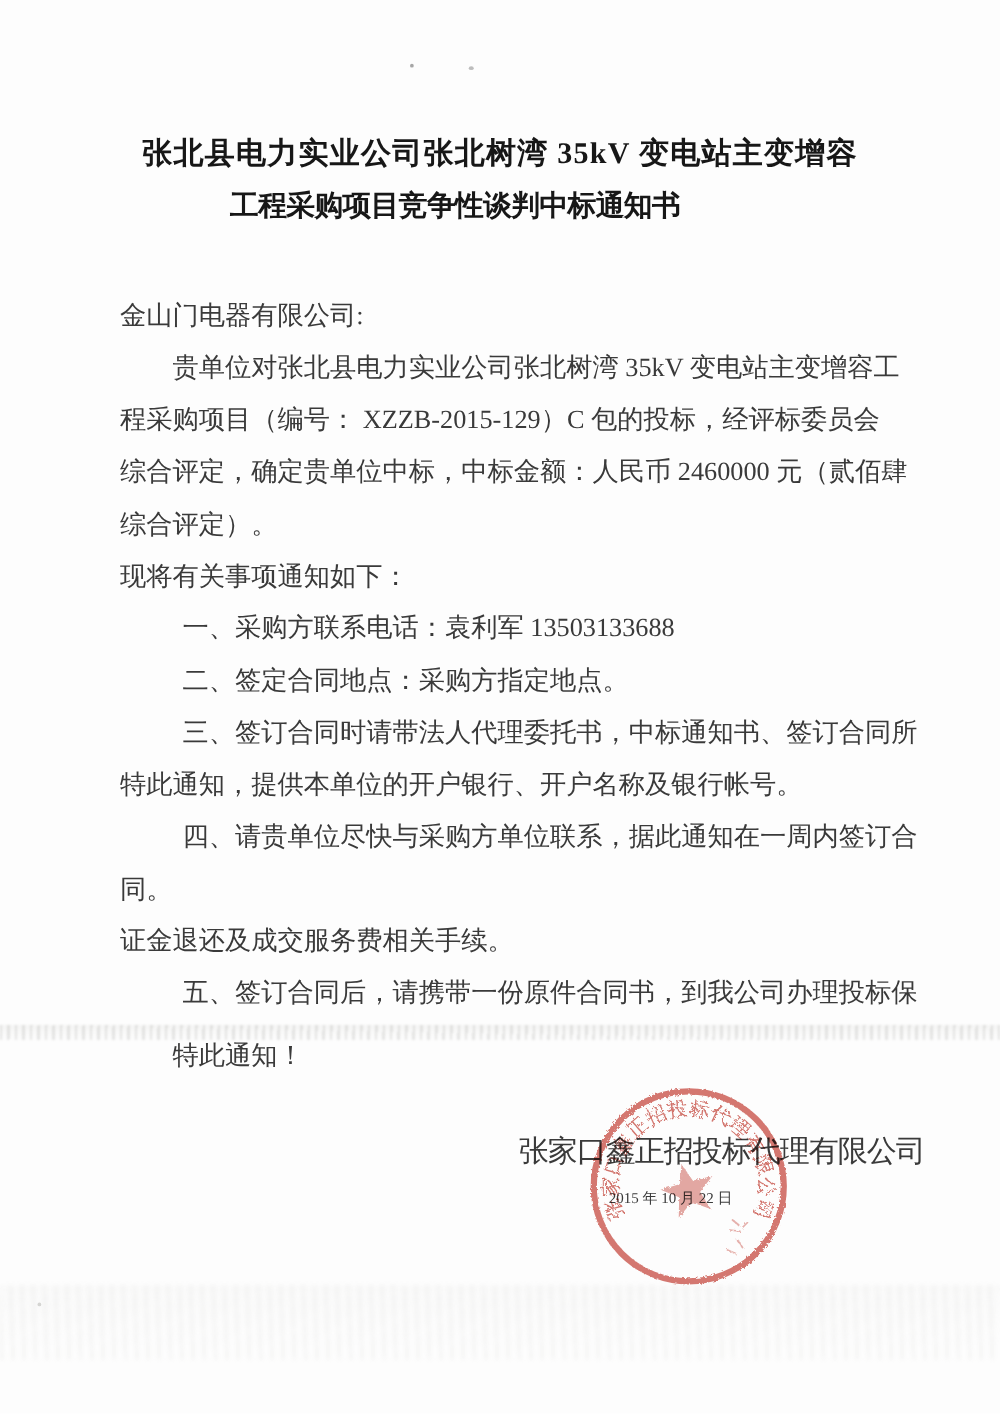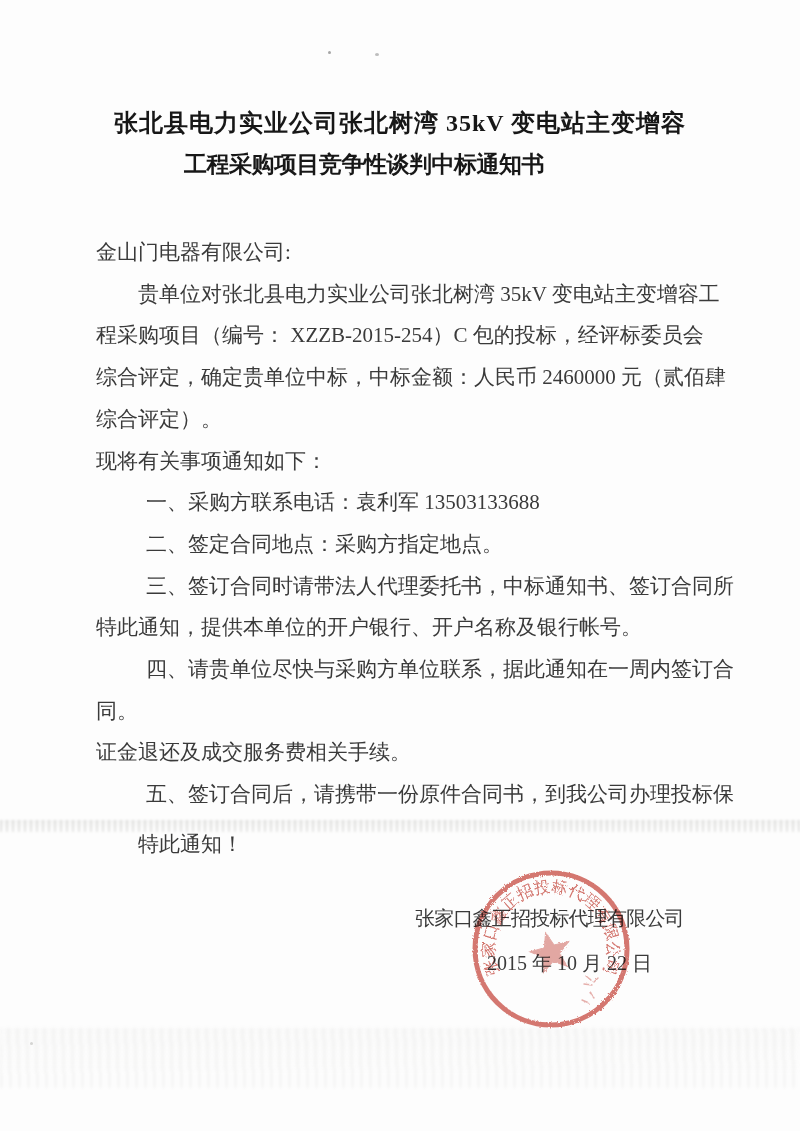--- a/index.html
+++ b/index.html
@@ -18,23 +18,23 @@
   .title-line-2{font-size:23px;letter-spacing:-0.5px;line-height:41px;white-space:nowrap;
     transform:translateX(-36px);}
   
   .body-block{position:absolute;left:96px;top:232px;width:616px;
     font-size:21px;line-height:41.7px;color:#3a3a3a;}
   .line{white-space:nowrap;}
   .ind-para{padding-left:42px;}
   .ind-item{padding-left:50px;}
   .closing{margin-top:8px;padding-left:42px;}
   
-  .sig-company{position:absolute;left:415px;top:905px;font-size:20px;
+  .sig-company{position:absolute;left:415px;top:905px;font-size:24px;
     letter-spacing:-0.8px;color:#3a3a3a;white-space:nowrap;}
-  .sig-date{position:absolute;left:487px;top:950px;font-size:20px;
+  .sig-date{position:absolute;left:487px;top:950px;font-size:12px;
     color:#3a3a3a;white-space:nowrap;}
   
   .stamp{position:absolute;left:466px;top:864px;width:170px;height:170px;
     mix-blend-mode:multiply;opacity:.92;}
   
   .band{position:absolute;left:0;width:800px;pointer-events:none;}
   .band-1{top:820px;height:12px;
     background:
       repeating-linear-gradient(92deg, rgba(150,150,145,.22) 0 2px, rgba(250,250,248,0) 2px 6px),
       linear-gradient(180deg, rgba(195,195,190,.14), rgba(195,195,190,0));
@@ -60,21 +60,21 @@
   <div class="speck speck-3"></div>
 
   <div class="title-block">
     <div class="title-line-1">张北县电力实业公司张北树湾 35kV 变电站主变增容</div>
     <div class="title-line-2">工程采购项目竞争性谈判中标通知书</div>
   </div>
 
   <div class="body-block">
     <div class="line">金山门电器有限公司:</div>
     <div class="line ind-para">贵单位对张北县电力实业公司张北树湾 35kV 变电站主变增容工</div>
-    <div class="line">程采购项目（编号： XZZB-2015-254）C 包的投标，经评标委员会</div>
+    <div class="line">程采购项目（编号： XZZB-2015-129）C 包的投标，经评标委员会</div>
     <div class="line">综合评定，确定贵单位中标，中标金额：人民币 2460000 元（贰佰肆</div>
     <div class="line">综合评定）。</div>
     <div class="line">现将有关事项通知如下：</div>
     <div class="line ind-item">一、采购方联系电话：袁利军 13503133688</div>
     <div class="line ind-item">二、签定合同地点：采购方指定地点。</div>
     <div class="line ind-item">三、签订合同时请带法人代理委托书，中标通知书、签订合同所</div>
     <div class="line">特此通知，提供本单位的开户银行、开户名称及银行帐号。</div>
     <div class="line ind-item">四、请贵单位尽快与采购方单位联系，据此通知在一周内签订合</div>
     <div class="line">同。</div>
     <div class="line">证金退还及成交服务费相关手续。</div>

